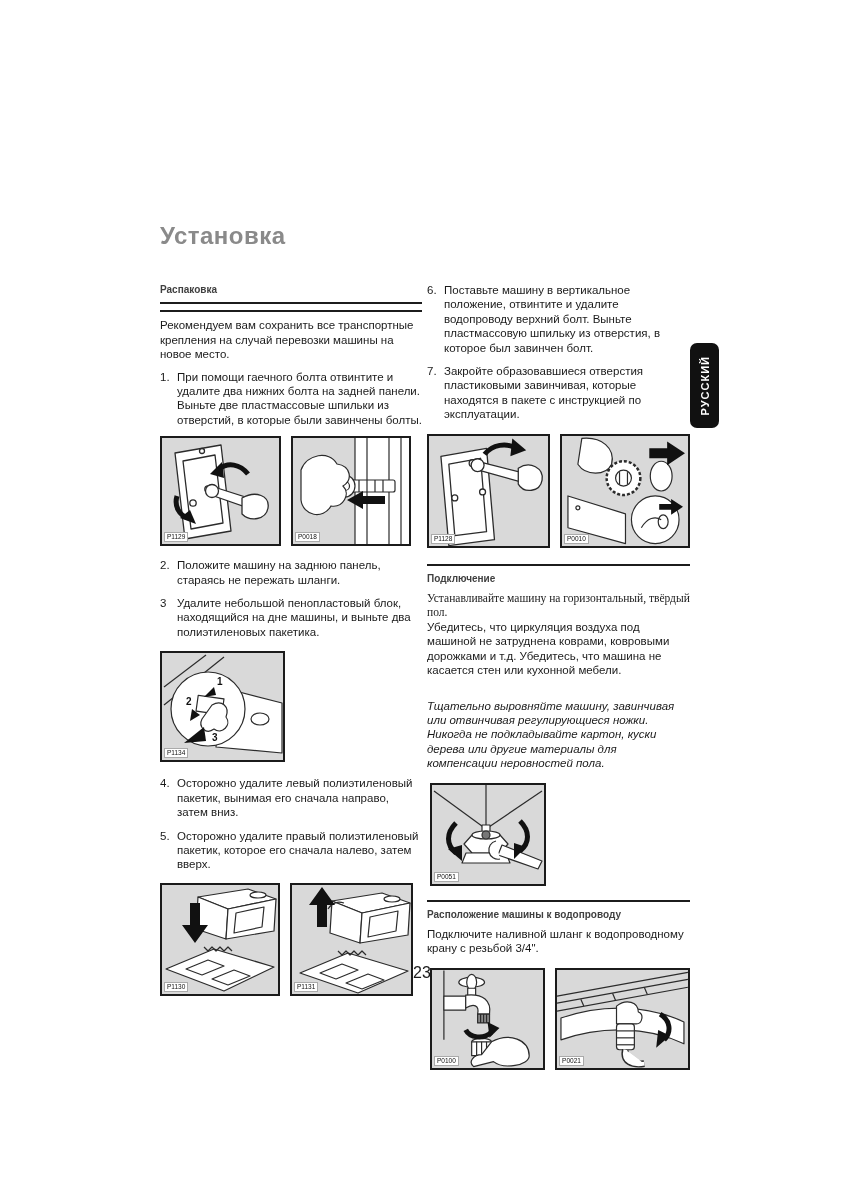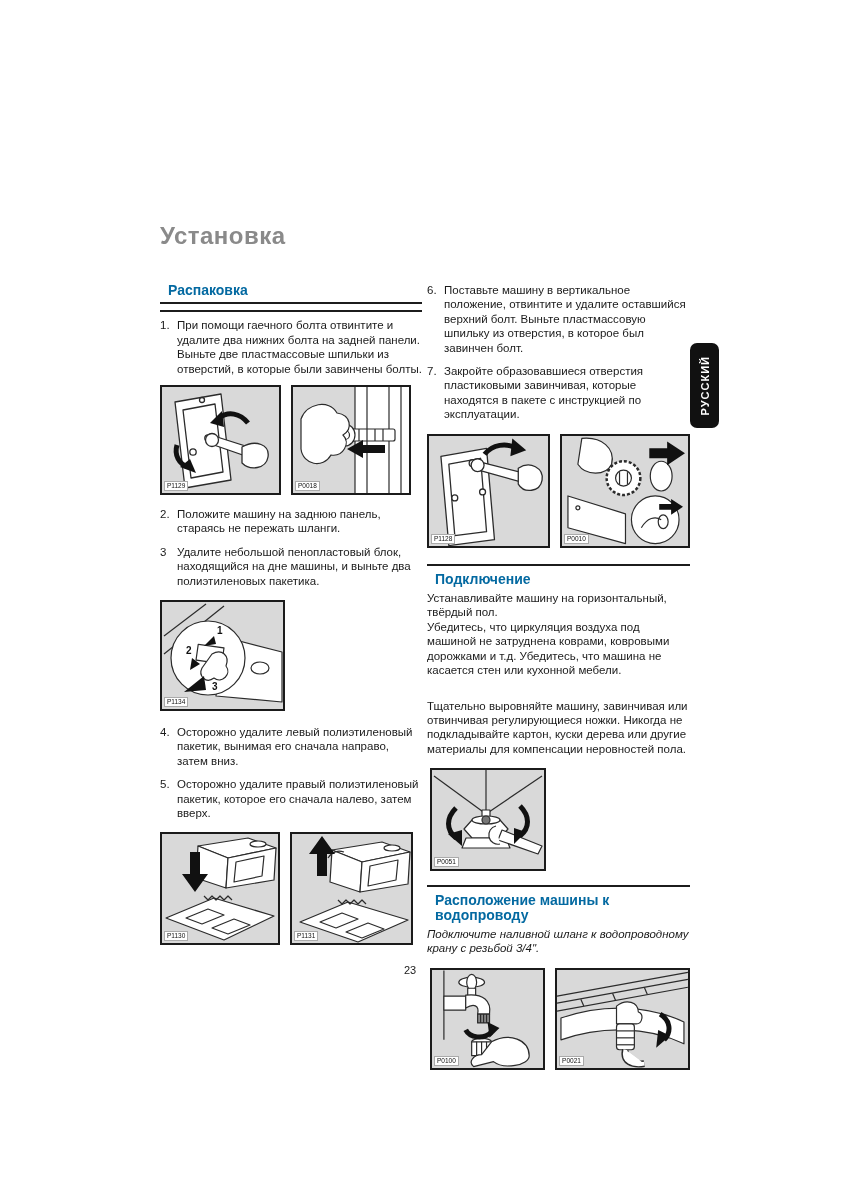--- a/index.html
+++ b/index.html
@@ -3,57 +3,58 @@
 <meta charset="utf-8">
 <style>
   html,body{margin:0;padding:0;background:#ffffff;}
   .page{position:relative;width:842px;height:1191px;background:#ffffff;overflow:hidden;
         font-family:"Liberation Sans","DejaVu Sans",sans-serif;color:#1a1a1a;}
   .title{position:absolute;left:160px;top:222px;font-size:24px;font-weight:bold;color:#8a8a8a;
          letter-spacing:0.5px;margin:0;}
   .col{position:absolute;top:283px;font-size:11.5px;line-height:14.4px;}
   .col-left{left:160px;width:262px;}
   .col-right{left:427px;width:263px;}
-  .sec-h{font-size:14px;font-weight:bold;margin:0 0 5px 8px;color:#0369a1;}
+  .sec-h{font-size:10px;font-weight:bold;margin:0 0 5px 0;color:#404040;}
   .rule{border-top:2px solid #1c1c1c;height:0;margin:2px 0 6px 0;}
   .warning{padding:2px 0 4px 0;min-height:34px;}
   .warn-icon{float:left;width:30px;height:26px;margin:1px 6px 0 0;}
   .body-p{margin:4px 0 8px 0;}
   .step{display:flex;margin:0 0 9px 0;}
   .step-num{width:17px;flex-shrink:0;}
   .step-text{flex:1;}
   .figrow{display:flex;gap:10px;margin:4px 0 12px 0;}
   .fig{position:relative;border:2px solid #1b1b1b;background:#d9d9d9;margin:0;box-sizing:border-box;}
   .fig svg{display:block;width:100%;height:100%;}
   .fig-label{position:absolute;left:2px;bottom:2px;font-size:6.5px;line-height:8px;background:#ffffff;
              color:#111;padding:0 2px;border:0.5px solid #aaa;}
   .lang-tab{position:absolute;left:690px;top:343px;width:29px;height:85px;background:#111111;
             border-radius:7px;display:flex;align-items:center;justify-content:center;}
   .lang-tab span{writing-mode:vertical-rl;transform:rotate(180deg);color:#ffffff;font-size:11px;
             font-weight:bold;letter-spacing:1px;}
-  .page-num{position:absolute;left:404px;top:964px;width:36px;text-align:left;font-size:11px;}
-  .loc-p0{margin:2px 0 0 0;}
+  .page-num{position:absolute;left:404px;top:964px;width:36px;text-align:center;font-size:16px;}
+  .loc-p0{margin:2px 0 0 0;font-family:Liberation Serif, serif;}
   .loc-p1{margin:0 0 21px 0;}
   .loc-p2{margin:0 0 12px 0;}
   .single-fig{margin:6px 0 14px 0;}
 </style>
 </head>
 <body>
 
 <div class="page">
 
   <h1 class="title">Установка</h1>
 
   <div class="col col-left">
 
     <h2 class="sec-h">Распаковка</h2>
     <div class="rule"></div>
 
     <div class="rule"></div>
 
+    <p class="body-p">Рекомендуем вам сохранить все транспортные крепления на случай перевозки машины на новое место.</p>
 
     <div class="step">
       <span class="step-num">1.</span>
       <span class="step-text">При помощи гаечного болта отвинтите и удалите два нижних болта на задней панели. Выньте две пластмассовые шпильки из отверстий, в которые были завинчены болты.</span>
     </div>
 
     <div class="figrow">
       <figure class="fig" style="width:121px;height:110px;">
         <svg viewBox="0 0 117 106">
           <g stroke="#2b2b2b" stroke-width="1.3" fill="#fff" stroke-linejoin="round">
@@ -178,21 +179,21 @@
         <figcaption class="fig-label">P1131</figcaption>
       </figure>
     </div>
 
   </div>
 
   <div class="col col-right">
 
     <div class="step">
       <span class="step-num">6.</span>
-      <span class="step-text">Поставьте машину в вертикальное положение, отвинтите и удалите оставшийся верхний болт. Выньте пластмассовую шпильку из отверстия, в которое был завинчен болт.</span>
+      <span class="step-text">Поставьте машину в вертикальное положение, отвинтите и удалите водопроводу верхний болт. Выньте пластмассовую шпильку из отверстия, в которое был завинчен болт.</span>
     </div>
     <div class="step" style="margin-bottom:12px;">
       <span class="step-num">7.</span>
       <span class="step-text">Закройте образовавшиеся отверстия пластиковыми завинчивая, которые находятся в пакете с инструкцией по эксплуатации.</span>
     </div>
 
     <div class="figrow" style="margin-bottom:16px;">
       <figure class="fig" style="width:124px;height:114px;">
         <svg viewBox="0 0 120 110">
           <g stroke="#2b2b2b" stroke-width="1.3" fill="#fff" stroke-linejoin="round">
@@ -229,21 +230,21 @@
           <polygon points="98,68 110,68 110,63 122,71 110,79 110,74 98,74" fill="#111"></polygon>
         </svg>
         <figcaption class="fig-label">P0010</figcaption>
       </figure>
     </div>
 
     <div class="rule"></div>
     <h2 class="sec-h">Подключение</h2>
     <p class="body-p loc-p0">Устанавливайте машину на горизонтальный, твёрдый пол.</p>
     <p class="body-p loc-p1" style="margin-top:0;">Убедитесь, что циркуляция воздуха под машиной не затруднена коврами, ковровыми дорожками и т.д. Убедитесь, что машина не касается стен или кухонной мебели.</p>
-    <p class="body-p loc-p2" style="margin-top:16px;">Тщательно выровняйте машину, завинчивая или отвинчивая регулирующиеся ножки. Никогда не подкладывайте картон, куски дерева или другие материалы для компенсации неровностей пола.</p>
+    <p class="body-p loc-p2" style="margin-top:16px;font-style:italic;">Тщательно выровняйте машину, завинчивая или отвинчивая регулирующиеся ножки. Никогда не подкладывайте картон, куски дерева или другие материалы для компенсации неровностей пола.</p>
 
     <figure class="fig single-fig" style="width:116px;height:103px;margin-left:3px;">
       <svg viewBox="0 0 112 99">
         <g stroke="#2b2b2b" stroke-width="1.2" fill="none">
           <path d="M2 6 L54 44"></path>
             <path d="M110 6 L54 44"></path>
             <path d="M54 0 L54 44"></path>
         </g>
         <g stroke="#2b2b2b" stroke-width="1.2" fill="#fff" stroke-linejoin="round">
           <rect x="50" y="40" width="8" height="10"></rect>
@@ -257,21 +258,21 @@
         <path d="M24 38 C 14 48 14 60 24 68" stroke="#111" stroke-width="5" fill="none"></path>
         <polygon points="16,64 30,76 30,60" fill="#111"></polygon>
         <path d="M88 36 C 98 46 98 58 88 66" stroke="#111" stroke-width="5" fill="none"></path>
         <polygon points="94,62 82,74 82,58" fill="#111"></polygon>
       </svg>
       <figcaption class="fig-label">P0051</figcaption>
     </figure>
 
     <div class="rule"></div>
     <h2 class="sec-h">Расположение машины к водопроводу</h2>
-    <p class="body-p" style="margin-bottom:12px;font-style:italic;">Подключите наливной шланг к водопроводному крану с резьбой 3/4".</p>
+    <p class="body-p" style="margin-bottom:12px;">Подключите наливной шланг к водопроводному крану с резьбой 3/4".</p>
 
     <div class="figrow">
       <figure class="fig" style="width:116px;height:102px;margin-left:3px;">
         <svg viewBox="0 0 112 98">
           <g stroke="#2b2b2b" stroke-width="1.2" fill="#fff" stroke-linejoin="round">
             <line x1="12" y1="0" x2="12" y2="70" fill="none"></line>
             <ellipse cx="40" cy="12" rx="13" ry="5"></ellipse>
             <ellipse cx="40" cy="12" rx="5" ry="8"></ellipse>
             <rect x="36" y="18" width="8" height="8"></rect>
             <path d="M12 26 L34 26 L34 40 L12 40 Z"></path>

